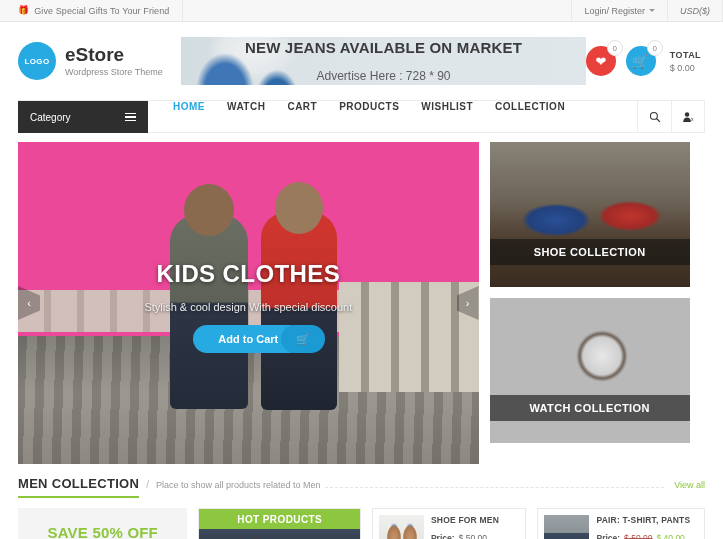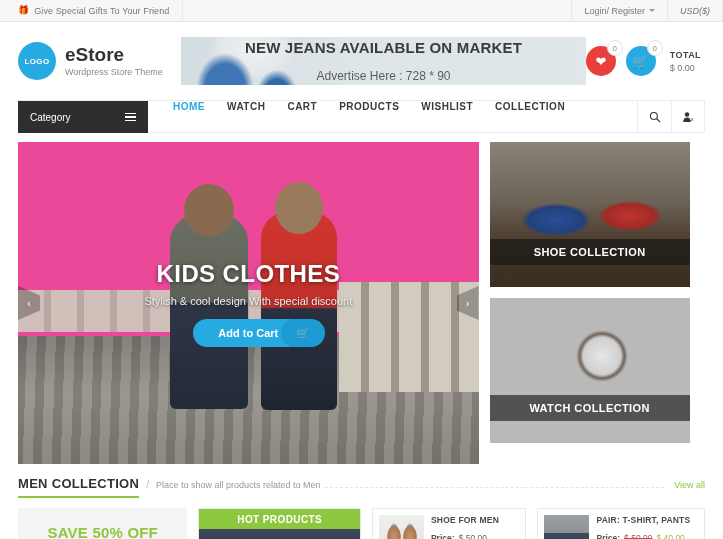--- a/index.html
+++ b/index.html
@@ -132,21 +132,21 @@
   }
   .kid-b::before { content:""; position:absolute; left:14px; top:-30px; width:48px;height:52px;
     border-radius:50%; background:#9a7a5c; }
   .pillars {
     position:absolute; right:0; top:140px; width:140px; height:110px;
     background: repeating-linear-gradient(90deg,#d2ccc0 0 22px, #9d978b 22px 30px);
   }
   .slide-caption { position:absolute; left:0; right:0; top:118px; text-align:center; z-index:5; }
   .slide-title { color:#fff; font-size:24px; font-weight:bold; letter-spacing:.4px;
                  text-shadow: 0 1px 4px rgba(0,0,0,.55); }
-  .slide-sub { color:#eee; font-size:11px; margin-top:7px; text-shadow:0 1px 3px rgba(0,0,0,.6); }
+  .slide-sub { color:#eee; font-size:11px; margin-top:13px; text-shadow:0 1px 3px rgba(0,0,0,.6); }
   .cart-btn {
     margin: 12px auto 0; width: 110px; height: 28px; border-radius: 16px;
     background:#27a9e1; color:#fff; font-size:11px; font-weight:bold;
     display:flex; align-items:center; justify-content:center; position:relative;
   }
   .cart-btn-ico {
     position:absolute; right:-22px; top:0; width:44px;height:28px; border-radius:16px;
     background:#1c9ad4; display:flex;align-items:center;justify-content:center; font-size:11px;
   }
   .s-arrow {

